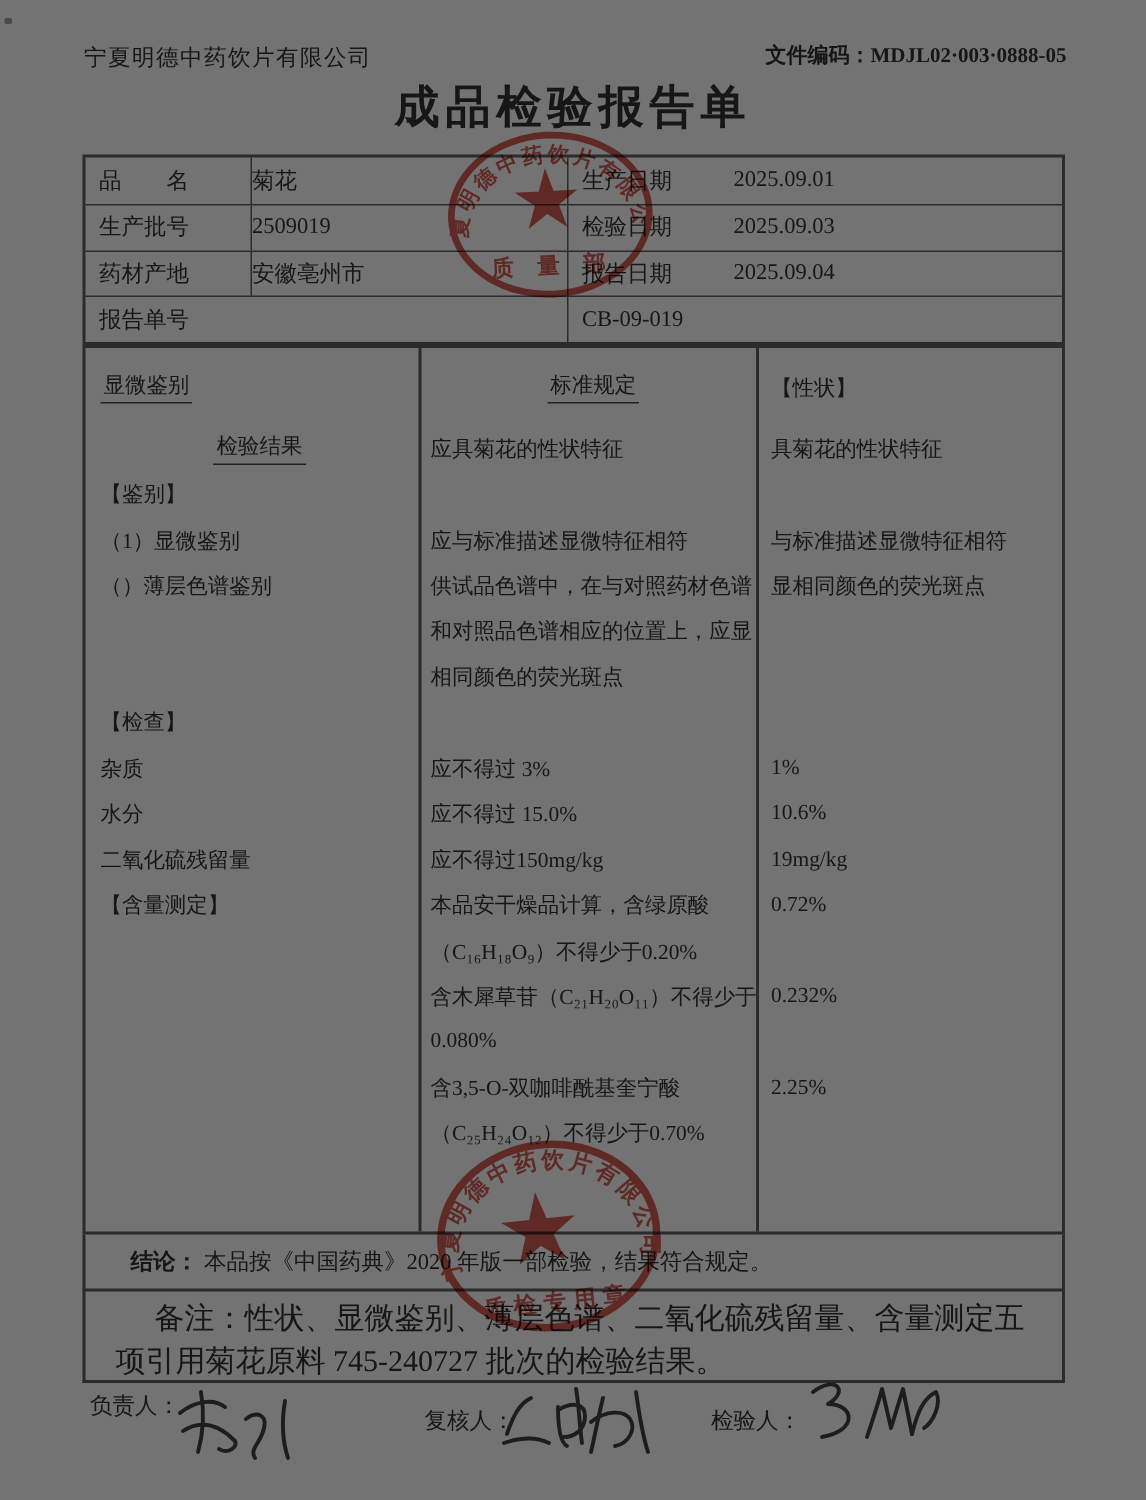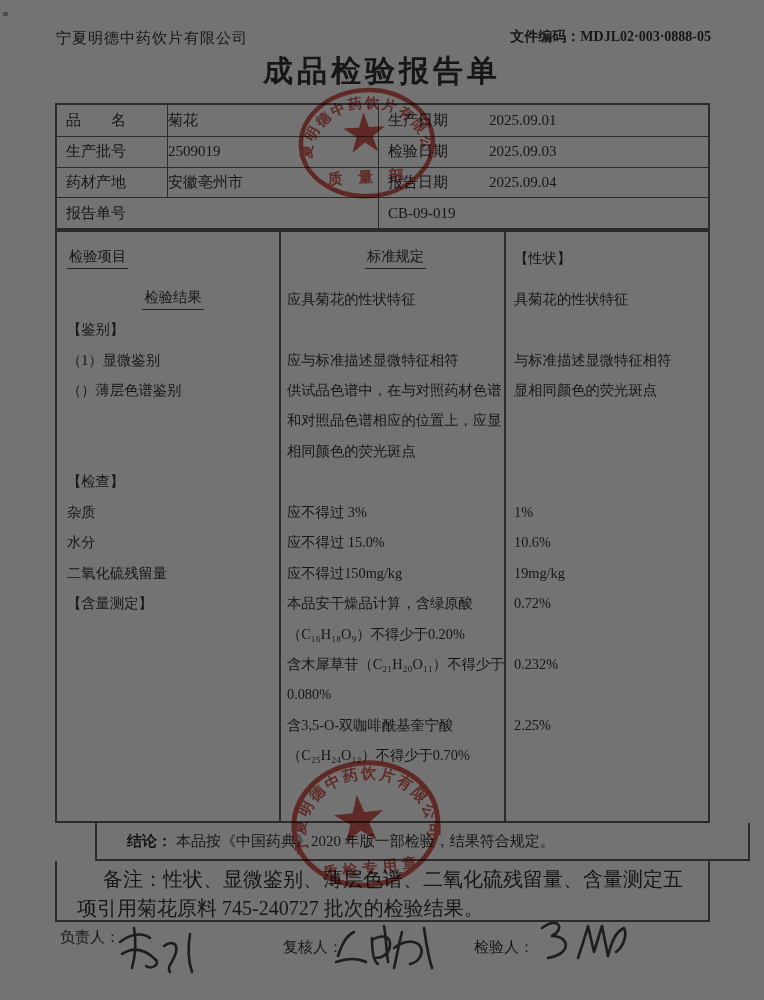--- a/index.html
+++ b/index.html
@@ -36,21 +36,21 @@
   .mt-cell.c1{padding-left:10px;}
   .mt-cell.c2{padding-left:8px;}
   .mt-cell.c3{padding-left:10px;}
   .mt-header{justify-content:center;padding:0;}
   .mt-header.c1{justify-content:flex-start;padding-left:10px;}
   .mt-header span{border-bottom:1.2px solid #222;padding:0 2px 2px 2px;}
 
   
   .conclusion{position:absolute;left:55px;top:823px;width:655px;height:38px;
               border:2px solid #2b2b2b;border-top:none;box-sizing:border-box;
-              display:flex;align-items:center;padding-left:30px;font-size:15px;margin-left:40px;}
+              display:flex;align-items:center;padding-left:30px;font-size:15px;}
   .conclusion .lab{font-weight:bold;margin-right:4px;}
   .remark{position:absolute;left:55px;top:861px;width:655px;height:61px;
           border:2px solid #2b2b2b;border-top:none;box-sizing:border-box;
           font-size:20px;line-height:29px;padding:4px 8px 0 20px;text-indent:26px;}
 
   
   .sig-label{position:absolute;font-size:15px;}
   .sig-label.s1{left:60px;top:904px;margin-top:24px;}
   .sig-label.s2{left:283px;top:938px;}
   .sig-label.s3{left:474px;top:938px;}
@@ -103,21 +103,21 @@
         <span>CB-09-019</span>
       </div>
     </div>
   </div>
 
   <div class="main-table">
     <div class="vline v1"></div>
     <div class="vline v2"></div>
 
     <div class="mt-cell mt-header c1">
-        <span>检验项目</span>
+        <span>显微鉴别</span>
       </div>
     <div class="mt-cell mt-header c2">
         <span>标准规定</span>
       </div>
     <div class="mt-cell c1">【性状】</div>
 
     <div class="mt-cell mt-header c3">
         <span>检验结果</span>
       </div>
     <div class="mt-cell c2">应具菊花的性状特征</div>

